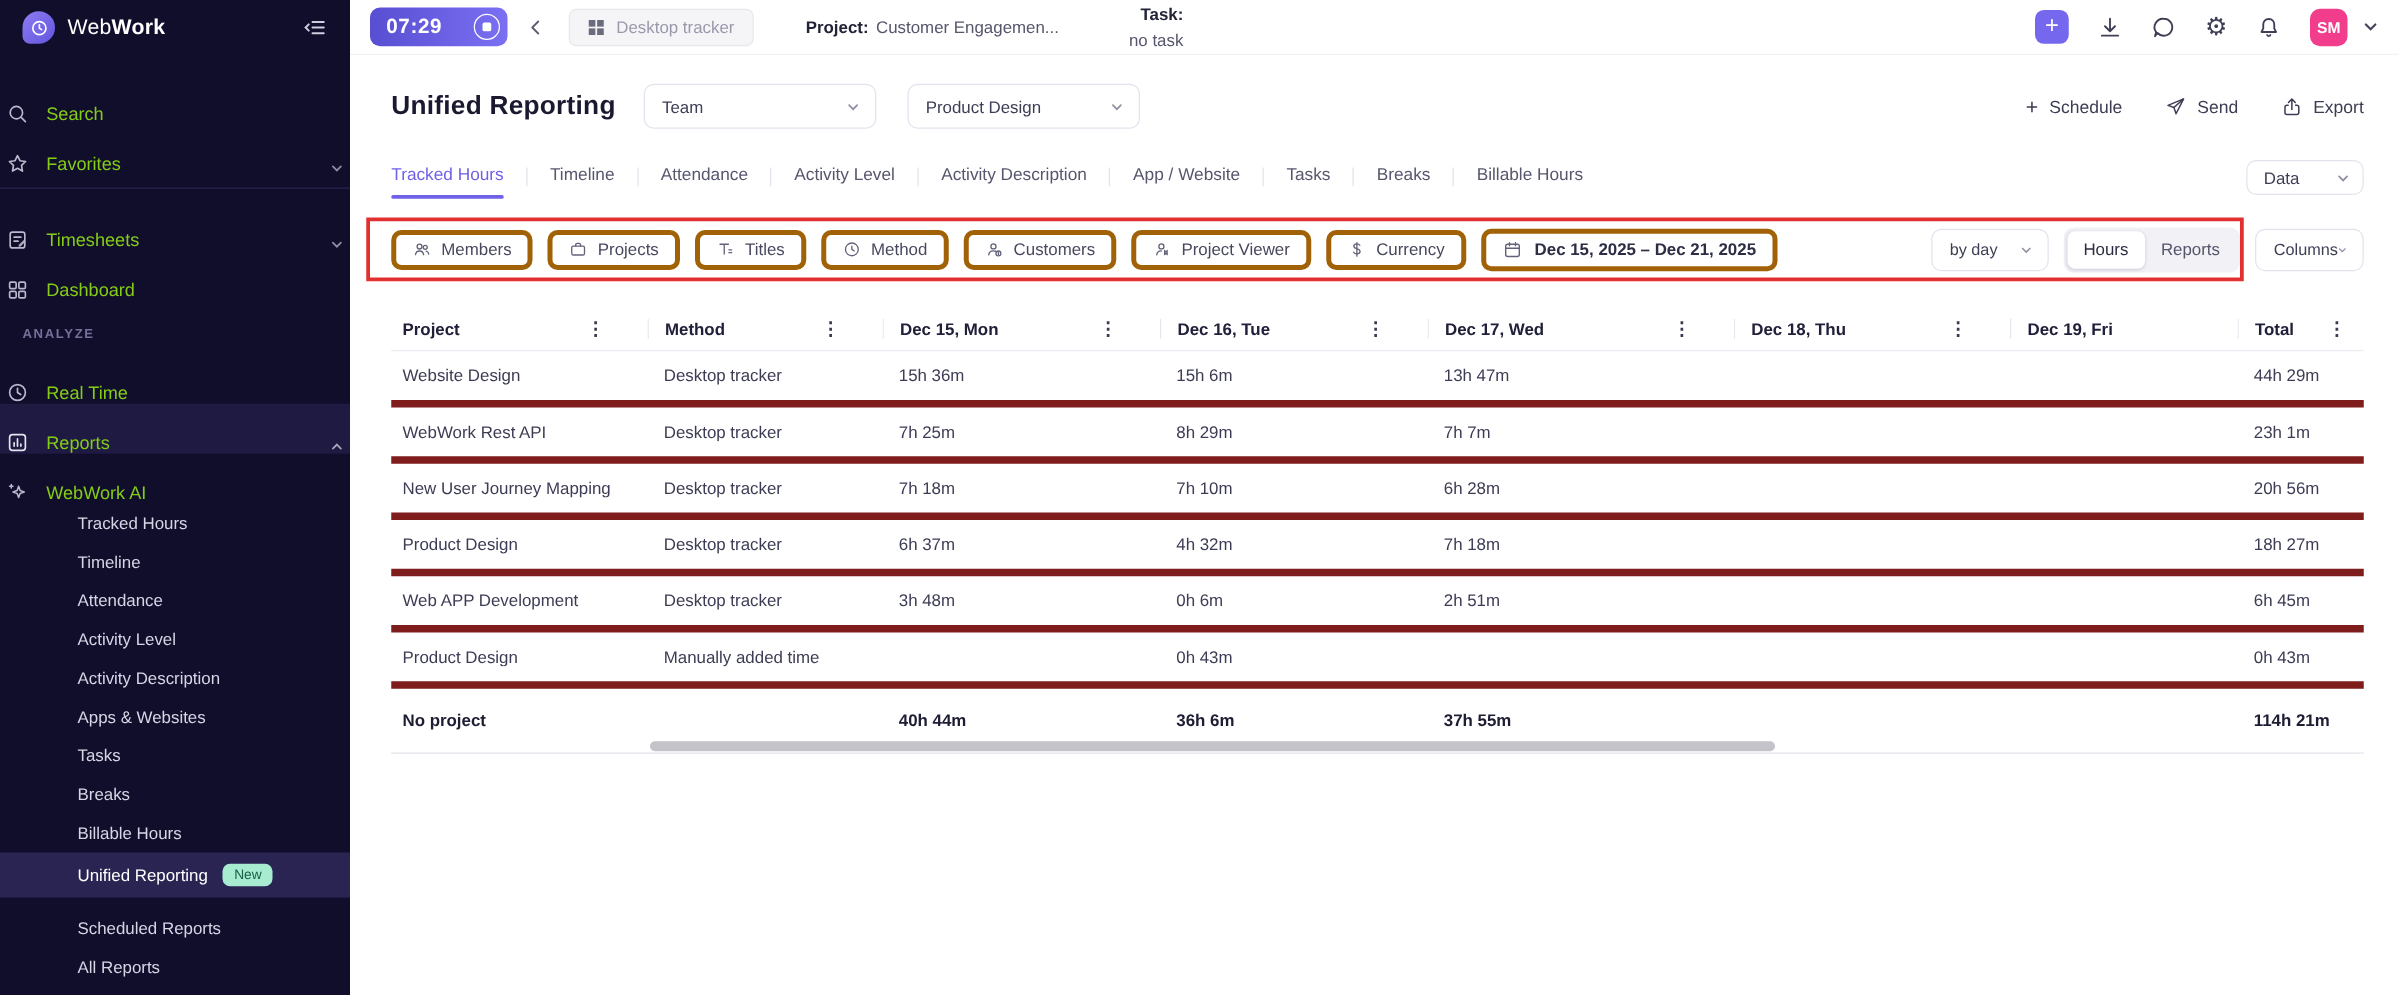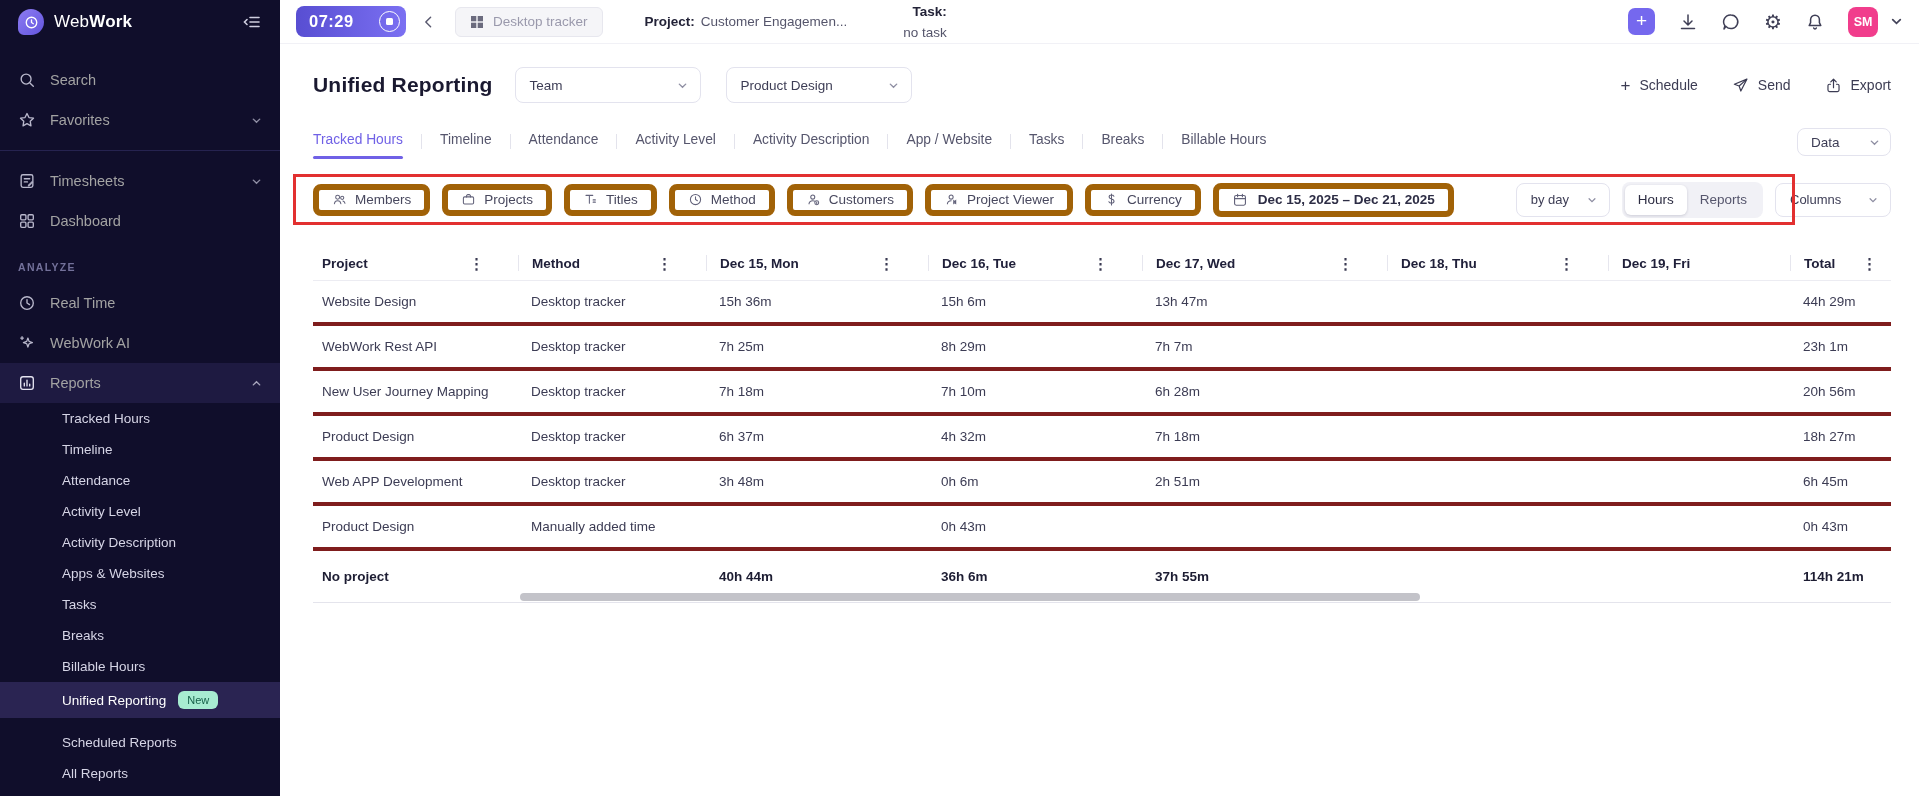--- a/index.html
+++ b/index.html
@@ -8,21 +8,21 @@
   .page { display:flex; width:1919px; height:796px; }
 
   
   .sidebar { width:280px; flex-shrink:0; background:#100e2b; color:#e9e8f4; display:flex; flex-direction:column; overflow:hidden; }
   .logo-row { height:44px; display:flex; align-items:center; padding:0 18px; gap:10px; flex-shrink:0; }
   .logo-mark { width:26px; height:26px; background:linear-gradient(135deg,#8d7cf2,#6355de); border-radius:50% 50% 50% 6px; display:flex; align-items:center; justify-content:center; flex-shrink:0; }
   .brand { font-size:17px; color:#fff; letter-spacing:.2px; }
   .brand b { font-weight:700; }
   .collapse-btn { margin-left:auto; cursor:pointer; display:flex; }
   .side-nav { padding-top:16px; }
-  .nav-item { height:40px; display:flex; align-items:center; gap:14px; padding:0 18px; font-size:14.5px; color:#a3a3a3; cursor:pointer; }
+  .nav-item { height:40px; display:flex; align-items:flex-end; gap:14px; padding:0 5px; font-size:14.5px; color:#84cc16; cursor:pointer; }
   .nav-item .chev { margin-left:auto; opacity:.75; display:flex; }
   .nav-item.active { background:#1e1a41; }
   .side-divider { height:1px; background:#262350; margin:10px 0; }
   .section-label { font-size:10.5px; font-weight:700; letter-spacing:1.3px; color:#73719a; padding:20px 18px 10px; }
   .sub-item { height:31px; display:flex; align-items:center; padding-left:62px; font-size:13.5px; color:#d6d5e6; cursor:pointer; }
   .sub-item.active { background:#2a2452; height:36px; color:#fff; }
   .sub-item.gap { margin-top:9px; }
   .badge-new { background:#a7ecd1; color:#17614a; font-size:11px; font-weight:500; padding:3px 9px; border-radius:6px; margin-left:12px; }
   svg.ic { display:block; }
 
@@ -60,41 +60,41 @@
   .tabs-row { margin-top:28px; display:flex; gap:18px; position:relative; align-items:flex-start; }
   .tab { display:flex; align-items:flex-start; cursor:pointer; }
   .tab + .tab::before { content:''; width:1px; height:15px; background:#e3e3ec; margin:2px 18px 0 0; }
   .tab-label { position:relative; padding-bottom:12px; display:inline-block; font-size:13.8px; color:#56566d; white-space:nowrap; }
   .tab.active .tab-label { color:#7061e6; font-weight:500; }
   .tab.active .tab-label::after { content:''; position:absolute; left:0; right:0; bottom:0; height:3px; border-radius:3px; background:#7061e6; }
   .data-select { position:absolute; right:0; top:-4px; width:94px; height:28px; padding:0 10px 0 13px;align-items:center; }
 
   .filter-row { margin-top:15px; height:51px; display:flex; align-items:center; gap:12px; position:relative; }
   .red-box { position:absolute; left:-20px; right:96px; top:0; bottom:0; border:3px solid #e23030; pointer-events:none; z-index:6; }
-  .chip { height:32px; border:6px solid #a16207; border-radius:8px; background:#fff; display:flex; align-items:center; gap:8px; padding:0 13px; font-size:13.5px; color:#48485e; cursor:pointer; white-space:nowrap; }
+  .chip { height:32px; border:4px solid #a16207; border-radius:8px; background:#fff; display:flex; align-items:center; gap:8px; padding:0 13px; font-size:13.5px; color:#48485e; cursor:pointer; white-space:nowrap; }
   .chip .cic { color:#62627a; display:flex; }
   .date-chip { height:34px; font-weight:600; color:#2d2d45; gap:10px; }
   .right-controls { margin-left:auto; display:flex; align-items:center; gap:12px; }
   .byday-select { width:94px; height:34px; font-size:13px; }
   .unit-toggle { height:36px; background:#f1f1f6; border-radius:8px; padding:3px; display:flex; align-items:stretch; }
   .seg { display:flex; align-items:center; padding:0 13px; font-size:13.5px; color:#55556c; border-radius:6px; cursor:pointer; }
   .seg.active { background:#fff; color:#2c2c42; box-shadow:0 1px 3px rgba(40,40,70,.18); }
-  .columns-select { width:116px; height:34px; font-size:13px; }
+  .columns-select { width:87px; height:34px; font-size:13px; }
 
   
   .rpt-table { margin-top:21px; position:relative; }
   .thead, .tr { display:grid; grid-template-columns:205px 188px 222px 214px 245px 221px 182px minmax(0,1fr); align-items:center; }
   .thead { height:35px; border-bottom:1px solid #ececf2; }
   .th { display:flex; align-items:center; height:100%; padding-right:34px; font-size:13.5px; font-weight:700; color:#20203a; white-space:nowrap; overflow:hidden; }
   .th + .th::before { content:''; width:1px; height:16px; background:#e6e6ee; margin-right:13px; flex-shrink:0; }
   .th:first-child { padding-left:9px; }
   .th:last-child { padding-right:14px; }
   .th-label { margin-right:auto; }
   .kebab { color:#3a3a52; font-size:15px; font-weight:700; cursor:pointer; line-height:1; }
-  .tr { height:45px; border-bottom:4px solid #7f1d1d; font-size:13.5px; color:#3c3c54; }
+  .tr { height:45px; border-bottom:6px solid #7f1d1d; font-size:13.5px; color:#3c3c54; }
   .td { padding-left:13px; white-space:nowrap; overflow:hidden; }
   .td:first-child { padding-left:9px; }
   .tr.footer { height:52px; font-weight:700; color:#1d1d33; border-bottom:1px solid #e4e4ec; }
   .hscroll { position:absolute; bottom:2px; left:207px; width:900px; height:8px; background:#c3c3c9; border-radius:4px; cursor:pointer; }
 </style>
 </head>
 <body>
 
 <div class="page">
 
@@ -160,38 +160,38 @@
 
       <div class="section-label">ANALYZE</div>
 
       <div class="nav-item">
         <svg class="ic" width="18" height="18" viewBox="0 0 20 20" fill="none" stroke="#b9b8cc" stroke-width="1.5" stroke-linecap="round">
             <circle cx="10" cy="10" r="7"></circle>
             <path d="M10 6.2V10l2.8 1.8"></path>
           </svg>
         <span>Real Time</span>
       </div>
+      <div class="nav-item active">
+        <svg class="ic" width="18" height="18" viewBox="0 0 20 20" fill="none" stroke="#e4e3f0" stroke-width="1.5" stroke-linecap="round">
+            <rect x="3" y="3" width="14" height="14" rx="2.5"></rect>
+            <path d="M7 13.2v-3M10 13.2V6.8M13 13.2v-1.8"></path>
+          </svg>
+        <span>Reports</span>
+        <span class="chev">
+            <svg class="ic" width="11" height="11" viewBox="0 0 12 12" fill="none" stroke="#d6d5e6" stroke-width="1.5" stroke-linecap="round">
+              <path d="M2.5 7.5L6 4l3.5 3.5"></path>
+            </svg>
+          </span>
+      </div>
       <div class="nav-item">
         <svg class="ic" width="18" height="18" viewBox="0 0 20 20" fill="none" stroke="#b9b8cc" stroke-width="1.4" stroke-linejoin="round">
             <path d="M11 4.5l1.3 3.7 3.7 1.3-3.7 1.3L11 14.5l-1.3-3.7L6 9.5l3.7-1.3z"></path>
             <path d="M4.5 3v3M3 4.5h3" stroke-linecap="round"></path>
           </svg>
         <span>WebWork AI</span>
-      </div>
-      <div class="nav-item active">
-        <svg class="ic" width="18" height="18" viewBox="0 0 20 20" fill="none" stroke="#e4e3f0" stroke-width="1.5" stroke-linecap="round">
-            <rect x="3" y="3" width="14" height="14" rx="2.5"></rect>
-            <path d="M7 13.2v-3M10 13.2V6.8M13 13.2v-1.8"></path>
-          </svg>
-        <span>Reports</span>
-        <span class="chev">
-            <svg class="ic" width="11" height="11" viewBox="0 0 12 12" fill="none" stroke="#d6d5e6" stroke-width="1.5" stroke-linecap="round">
-              <path d="M2.5 7.5L6 4l3.5 3.5"></path>
-            </svg>
-          </span>
       </div>
 
       <div>
 
           <div class="sub-item">
             <span class="sub-label">Tracked Hours</span>
 
           </div>
 
           <div class="sub-item">

